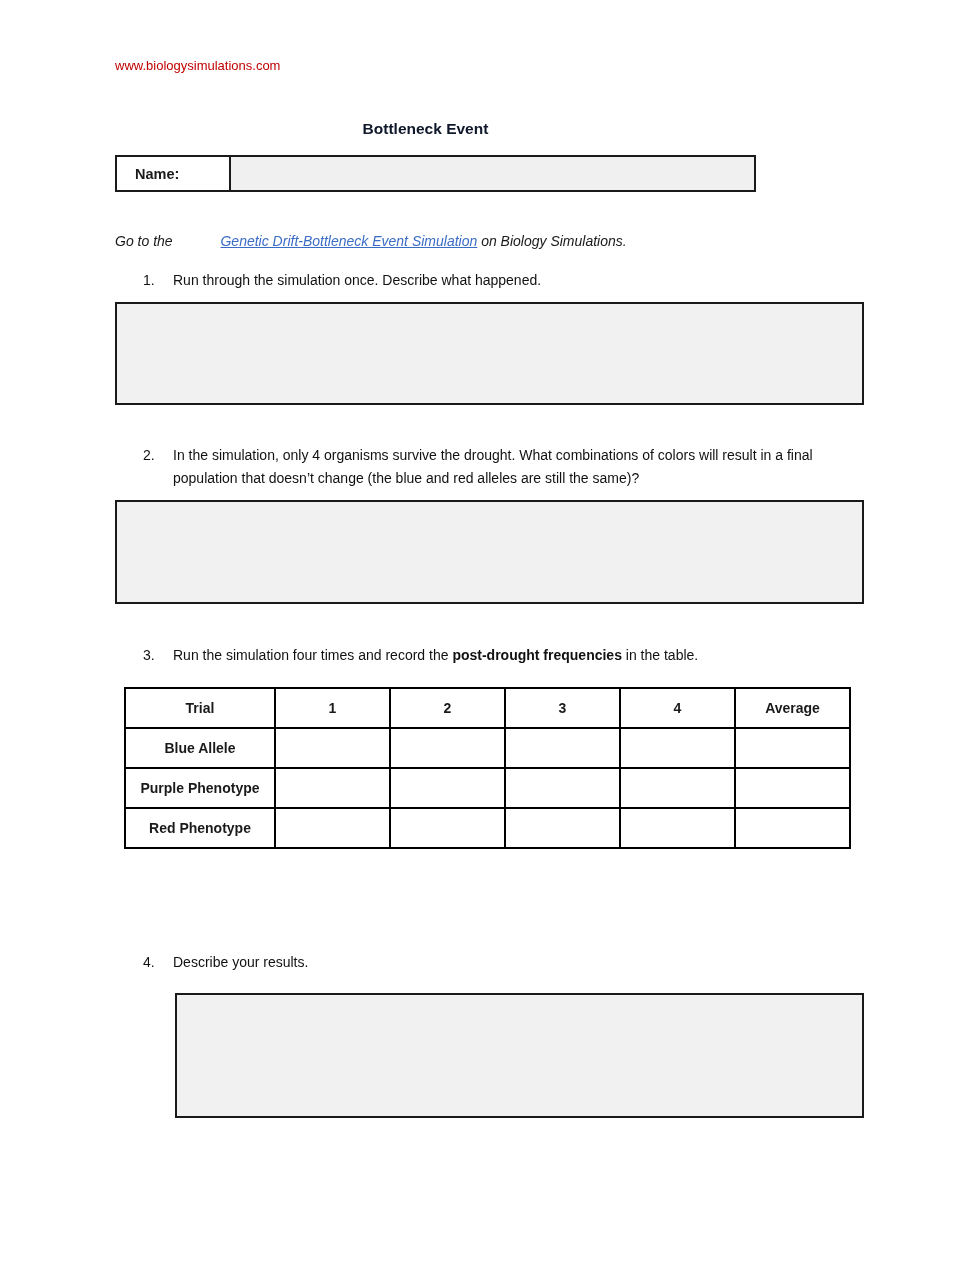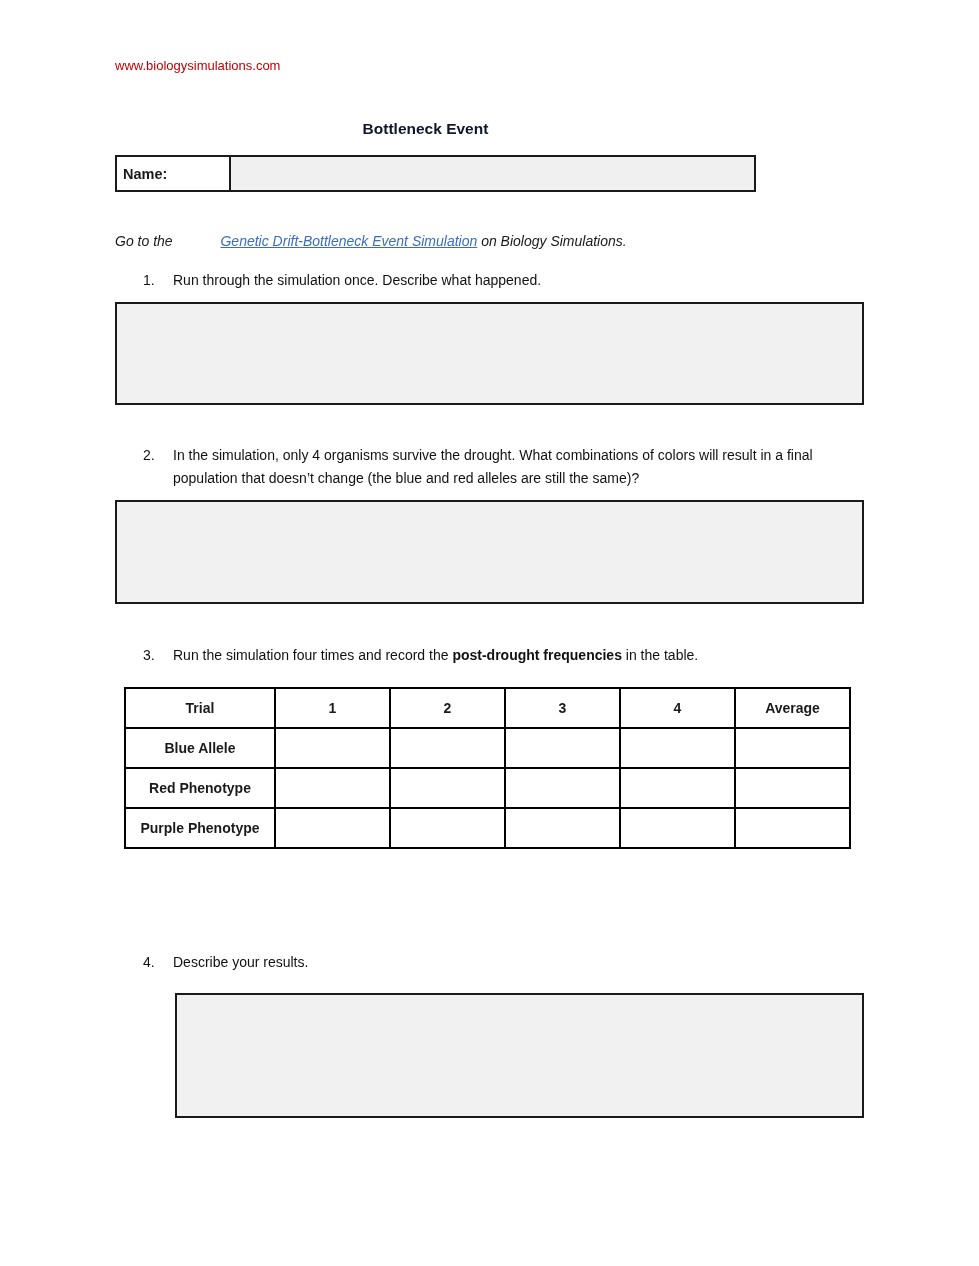--- a/index.html
+++ b/index.html
@@ -37,21 +37,21 @@
     display: flex;
     border: 2px solid #1a1a1a;
   }
   .name-label {
     width: 114px;
     background: #ffffff;
     border-right: 2px solid #1a1a1a;
     font-weight: bold;
     font-size: 14.5px;
     display: flex; align-items: center;
-    padding-left: 6px;
+    padding-left: 18px;
   }
   .name-value {
     flex: 1;
     background: #f0f0f0;
     font-size: 14.5px;
     display: flex; align-items: center;
     padding-left: 8px;
   }
 
   .intro {
@@ -153,29 +153,29 @@
     </tr>
     <tr>
       <td>Blue Allele</td>
       <td class="input-cell"></td>
       <td class="input-cell"></td>
       <td class="input-cell"></td>
       <td class="input-cell"></td>
       <td class="input-cell"></td>
     </tr>
     <tr>
-      <td>Red Phenotype</td>
+      <td>Purple Phenotype</td>
       <td class="input-cell"></td>
       <td class="input-cell"></td>
       <td class="input-cell"></td>
       <td class="input-cell"></td>
       <td class="input-cell"></td>
     </tr>
     <tr>
-      <td>Purple Phenotype</td>
+      <td>Red Phenotype</td>
       <td class="input-cell"></td>
       <td class="input-cell"></td>
       <td class="input-cell"></td>
       <td class="input-cell"></td>
       <td class="input-cell"></td>
     </tr>
   </tbody>
     </table>
 
   <div class="q" style="left:143px; top:951px; width:600px;">

